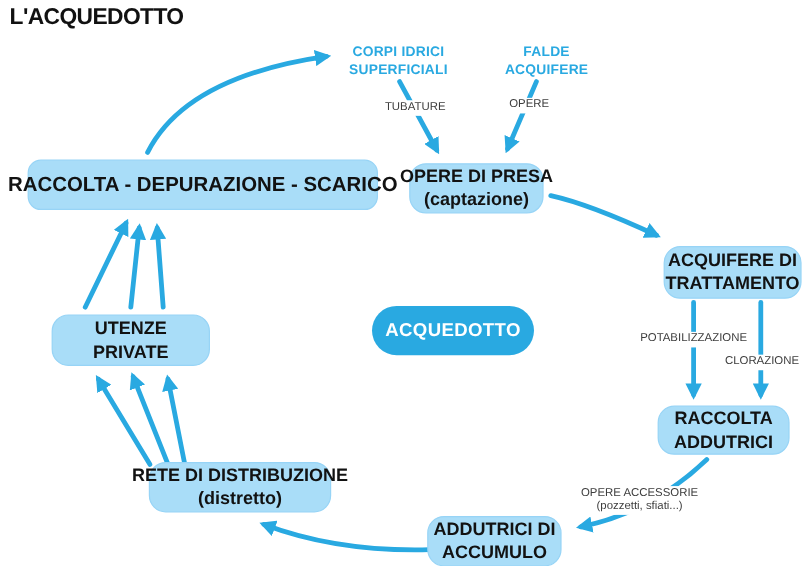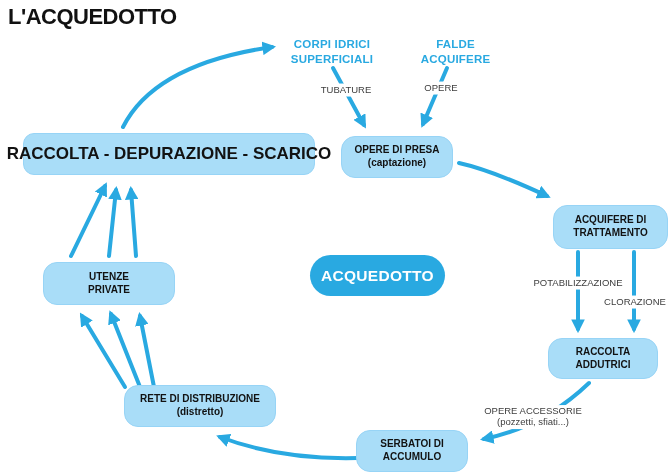--- a/index.html
+++ b/index.html
@@ -11,31 +11,31 @@
     --bg:#ffffff;
   }
   html,body{margin:0;padding:0;background:var(--bg);}
   .stage{
     position:relative;width:670px;height:472px;overflow:hidden;
     background:var(--bg);
     font-family:"Liberation Sans","DejaVu Sans",sans-serif;
   }
   .page-title{
     position:absolute;left:8px;top:4px;
-    font-size:22px;font-weight:bold;color:#111;letter-spacing:-0.5px;
+    font-size:19px;font-weight:bold;color:#111;letter-spacing:-0.5px;
     white-space:nowrap;
   }
   svg.arrows{position:absolute;left:0;top:0;z-index:1;}
   .node{
     position:absolute;z-index:3;
     background:var(--box-fill);
     border:1px solid var(--box-border);
     border-radius:14px;
     display:flex;flex-direction:column;align-items:center;justify-content:center;
-    font-weight:bold;font-size:10px;line-height:1.28;color:var(--text-dark);
+    font-weight:bold;font-size:15px;line-height:1.28;color:var(--text-dark);
     text-align:center;white-space:nowrap;box-sizing:border-box;
   }
   .node-center{
     position:absolute;z-index:3;
     background:var(--accent);
     border-radius:21px;
     display:flex;align-items:center;justify-content:center;
     font-weight:bold;font-size:15.5px;letter-spacing:0.3px;color:#ffffff;
     box-sizing:border-box;
   }
@@ -111,21 +111,21 @@
     <div>ACQUIFERE DI</div>
     <div>TRATTAMENTO</div>
   </div>
 
   <div class="node" style="left:548px;top:338px;width:110px;height:41px;">
     <div>RACCOLTA</div>
     <div>ADDUTRICI</div>
   </div>
 
   <div class="node" style="left:356px;top:430px;width:112px;height:42px;">
-    <div>SERBATOI DI</div>
+    <div>ADDUTRICI DI</div>
     <div>ACCUMULO</div>
   </div>
 
   <div class="node" style="left:124px;top:385px;width:152px;height:42px;">
     <div>RETE DI DISTRIBUZIONE</div>
     <div>(distretto)</div>
   </div>
 
   <div class="node" style="left:43px;top:262px;width:132px;height:43px;">
     <div>UTENZE</div>

